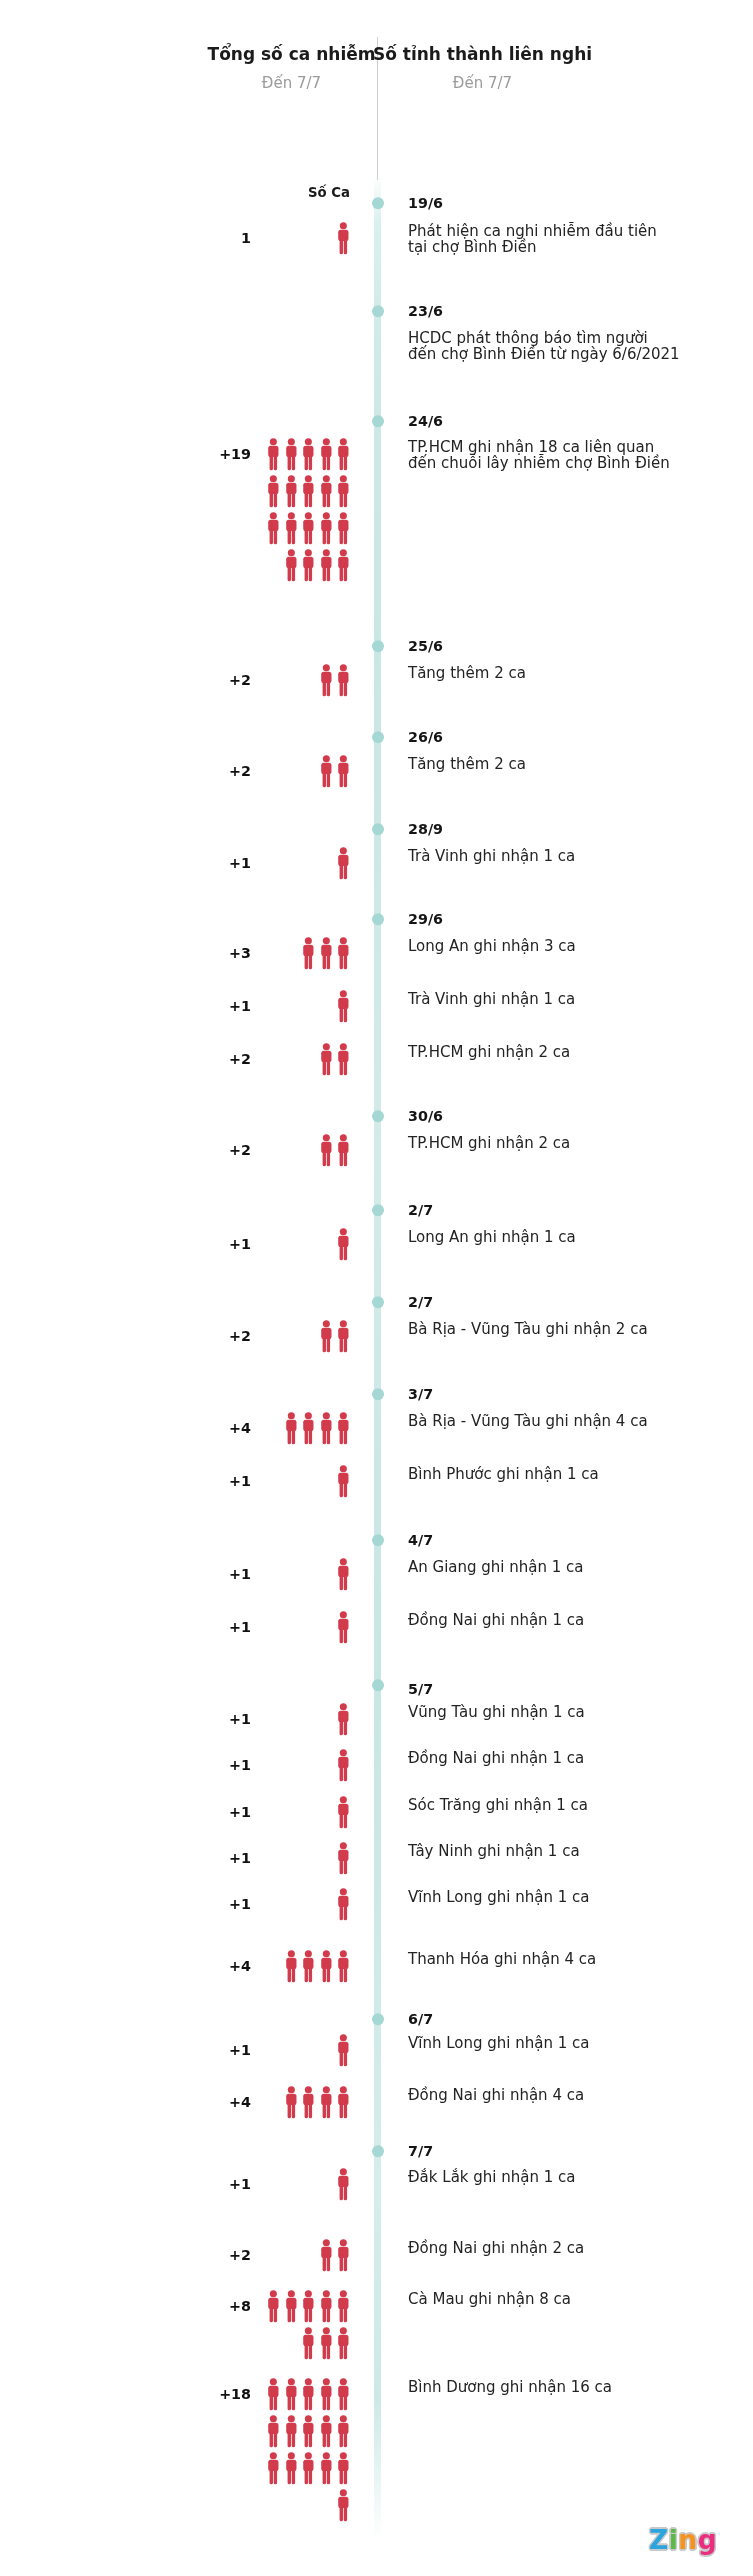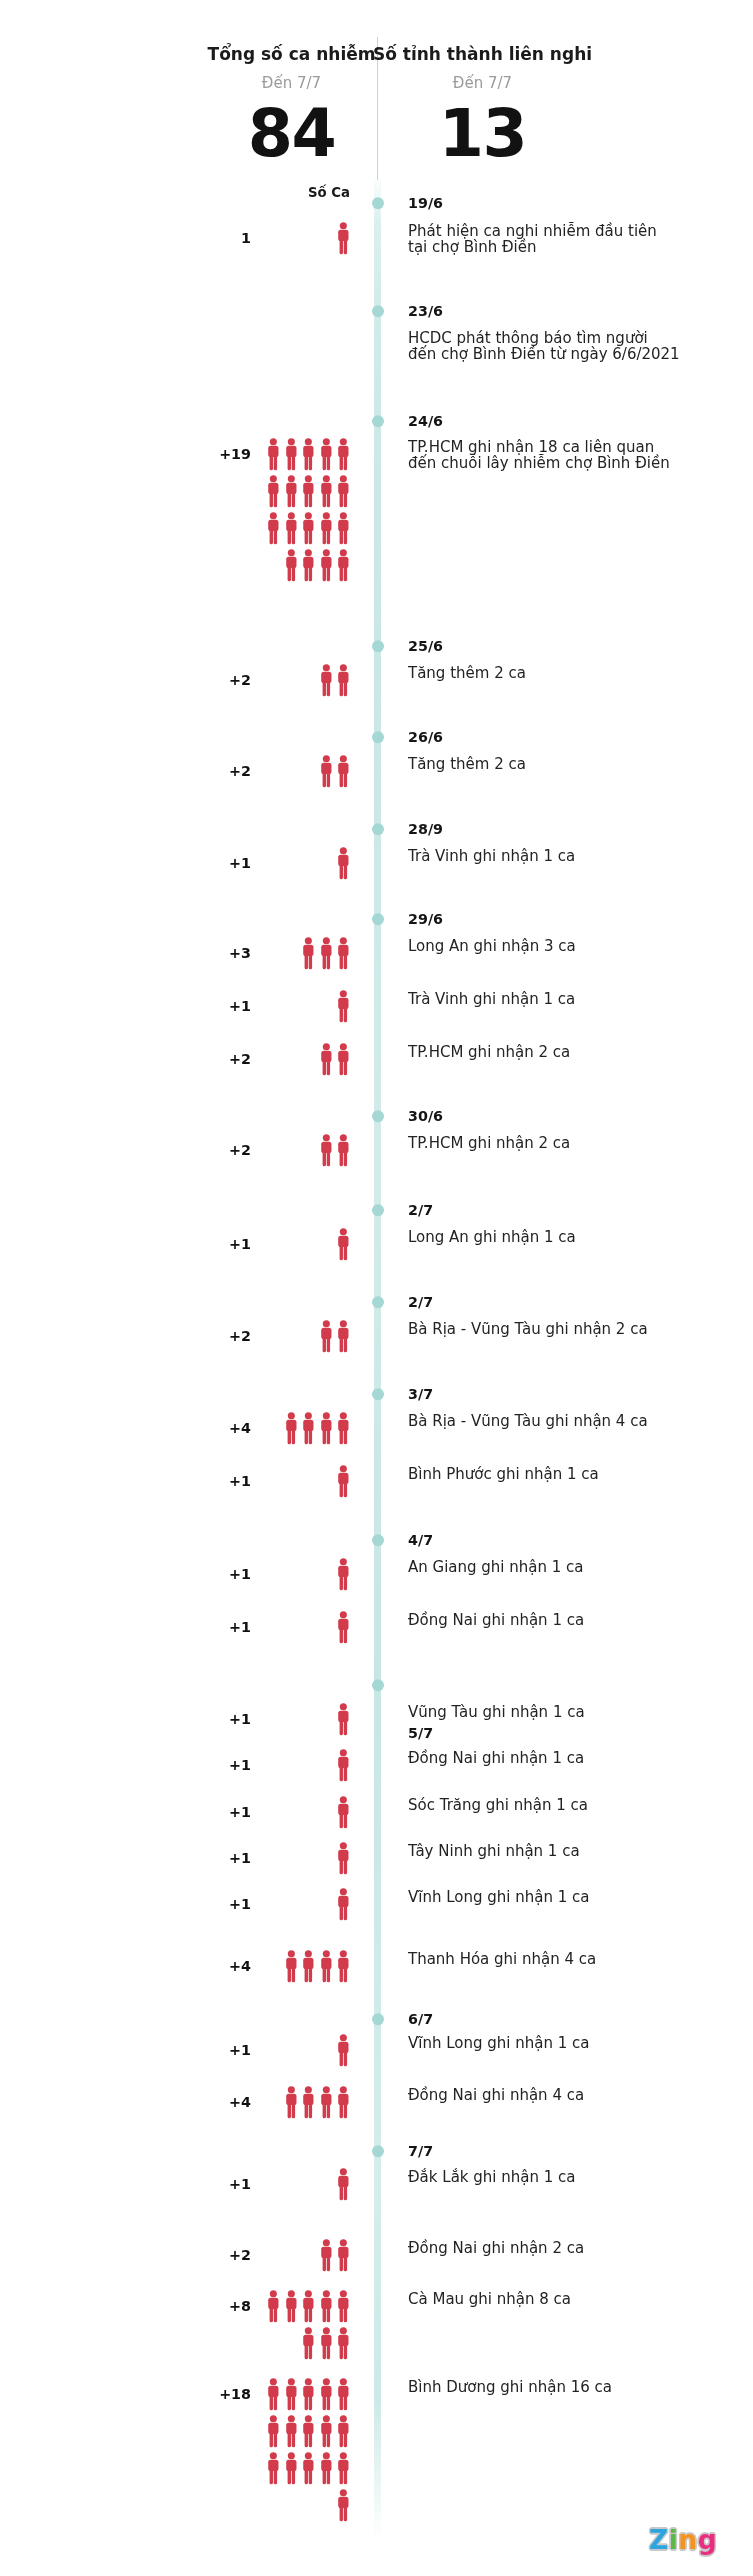--- a/index.html
+++ b/index.html
@@ -54,27 +54,25 @@
   .logo span{display:inline-block;}
 </style>
 </head>
 <body>
 
 <div class="canvas">
 
   <div class="stat left">
     <div class="title">Tổng số ca nhiễm</div>
     <div class="sub">Đến 7/7</div>
-    <div class="value">84</div>
   </div>
   <div class="header-divider"></div>
   <div class="stat right">
     <div class="title">Số tỉnh thành liên nghi</div>
     <div class="sub">Đến 7/7</div>
-    <div class="value">13</div>
   </div>
 
   <div class="tl-line"></div>
   <div class="so-ca">Số Ca</div>
 
   <div class="dot" style="top:203px"></div>
   <div class="section-date" style="top:203px">19/6</div>
   <div class="item" style="top:238px">
     <div class="count">1</div>
     <div class="icons">
@@ -495,21 +493,21 @@
             <rect x="2.3" y="14.6" width="19.4" height="21" rx="4.8"></rect>
             <rect x="4.9" y="30.5" width="6.4" height="30.5" rx="3.1"></rect>
             <rect x="12.7" y="30.5" width="6.4" height="30.5" rx="3.1"></rect>
           </svg>
         </div>
       </div>
     <div class="desc">Đồng Nai ghi nhận 1 ca</div>
   </div>
 
   <div class="dot" style="top:1685px"></div>
-  <div class="section-date" style="top:1733px">5/7</div>
+  <div class="section-date" style="top:1689px">5/7</div>
   <div class="item" style="top:1719px">
     <div class="count">+1</div>
     <div class="icons">
         <div class="icon-row">
           <svg class="person" viewBox="0 0 24 62" width="12.7" height="33">
             <circle cx="12" cy="7" r="6.7"></circle>
             <rect x="2.3" y="14.6" width="19.4" height="21" rx="4.8"></rect>
             <rect x="4.9" y="30.5" width="6.4" height="30.5" rx="3.1"></rect>
             <rect x="12.7" y="30.5" width="6.4" height="30.5" rx="3.1"></rect>
           </svg>

